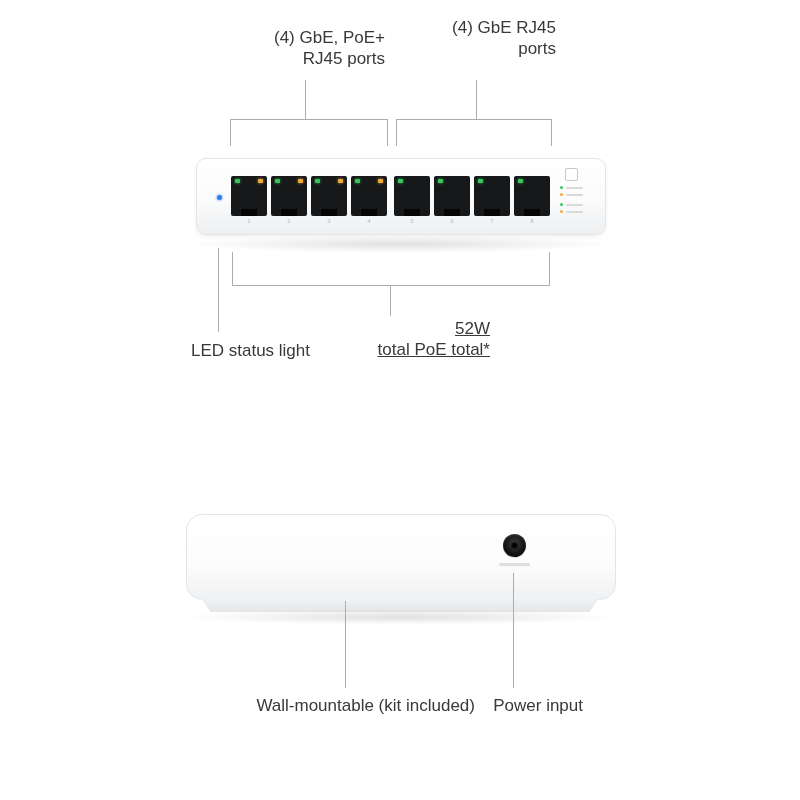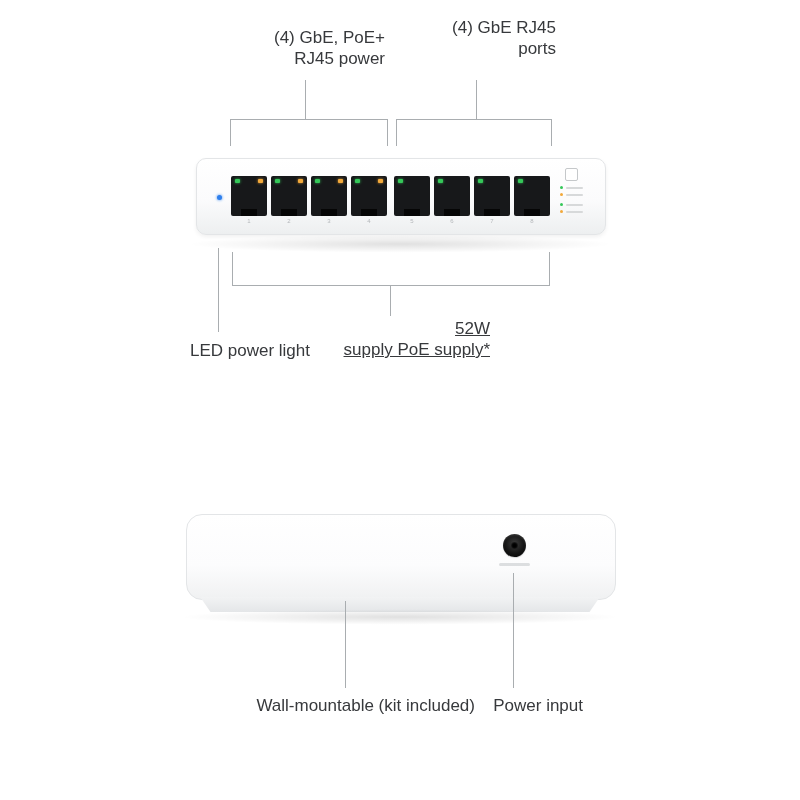--- a/index.html
+++ b/index.html
@@ -101,21 +101,21 @@
     border-radius:1.5px; background:#dcdee0;
   }
 </style>
 </head>
 <body>
 
 <div class="stage">
 
   <div class="label" style="left:225px; top:27px; width:160px;">
     <div>(4) GbE, PoE+</div>
-    <div>RJ45 power</div>
+    <div>RJ45 ports</div>
   </div>
   <div class="label" style="left:396px; top:17px; width:160px;">
     <div>(4) GbE RJ45</div>
     <div>ports</div>
   </div>
 
   <div class="line-v" style="left:305px; top:80px; height:39px;"></div>
   <div class="bracket-down" style="left:230px; top:119px; width:156px; height:26px;"></div>
   <div class="line-v" style="left:476px; top:80px; height:39px;"></div>
   <div class="bracket-down" style="left:396px; top:119px; width:154px; height:26px;"></div>
@@ -183,25 +183,25 @@
       <span class="legend-bar"></span>
     </div>
   </div>
   <div class="front-shadow"></div>
 
   <div class="line-v" style="left:218px; top:248px; height:84px;"></div>
   <div class="bracket-up" style="left:232px; top:252px; width:316px; height:33px;"></div>
   <div class="line-v" style="left:390px; top:285px; height:31px;"></div>
 
   <div class="label" style="left:130px; top:340px; width:180px;">
-    <div>LED power light</div>
+    <div>LED status light</div>
   </div>
   <div class="label" style="left:290px; top:318px; width:200px;text-decoration:underline;">
     <div>52W</div>
-    <div>supply PoE supply*</div>
+    <div>total PoE total*</div>
   </div>
 
   <div class="switch-back">
     <div class="power-jack"></div>
     <div class="power-label-mark"></div>
   </div>
   <div class="back-base"></div>
   <div class="back-shadow"></div>
 
   <div class="line-v" style="left:345px; top:601px; height:87px;"></div>

